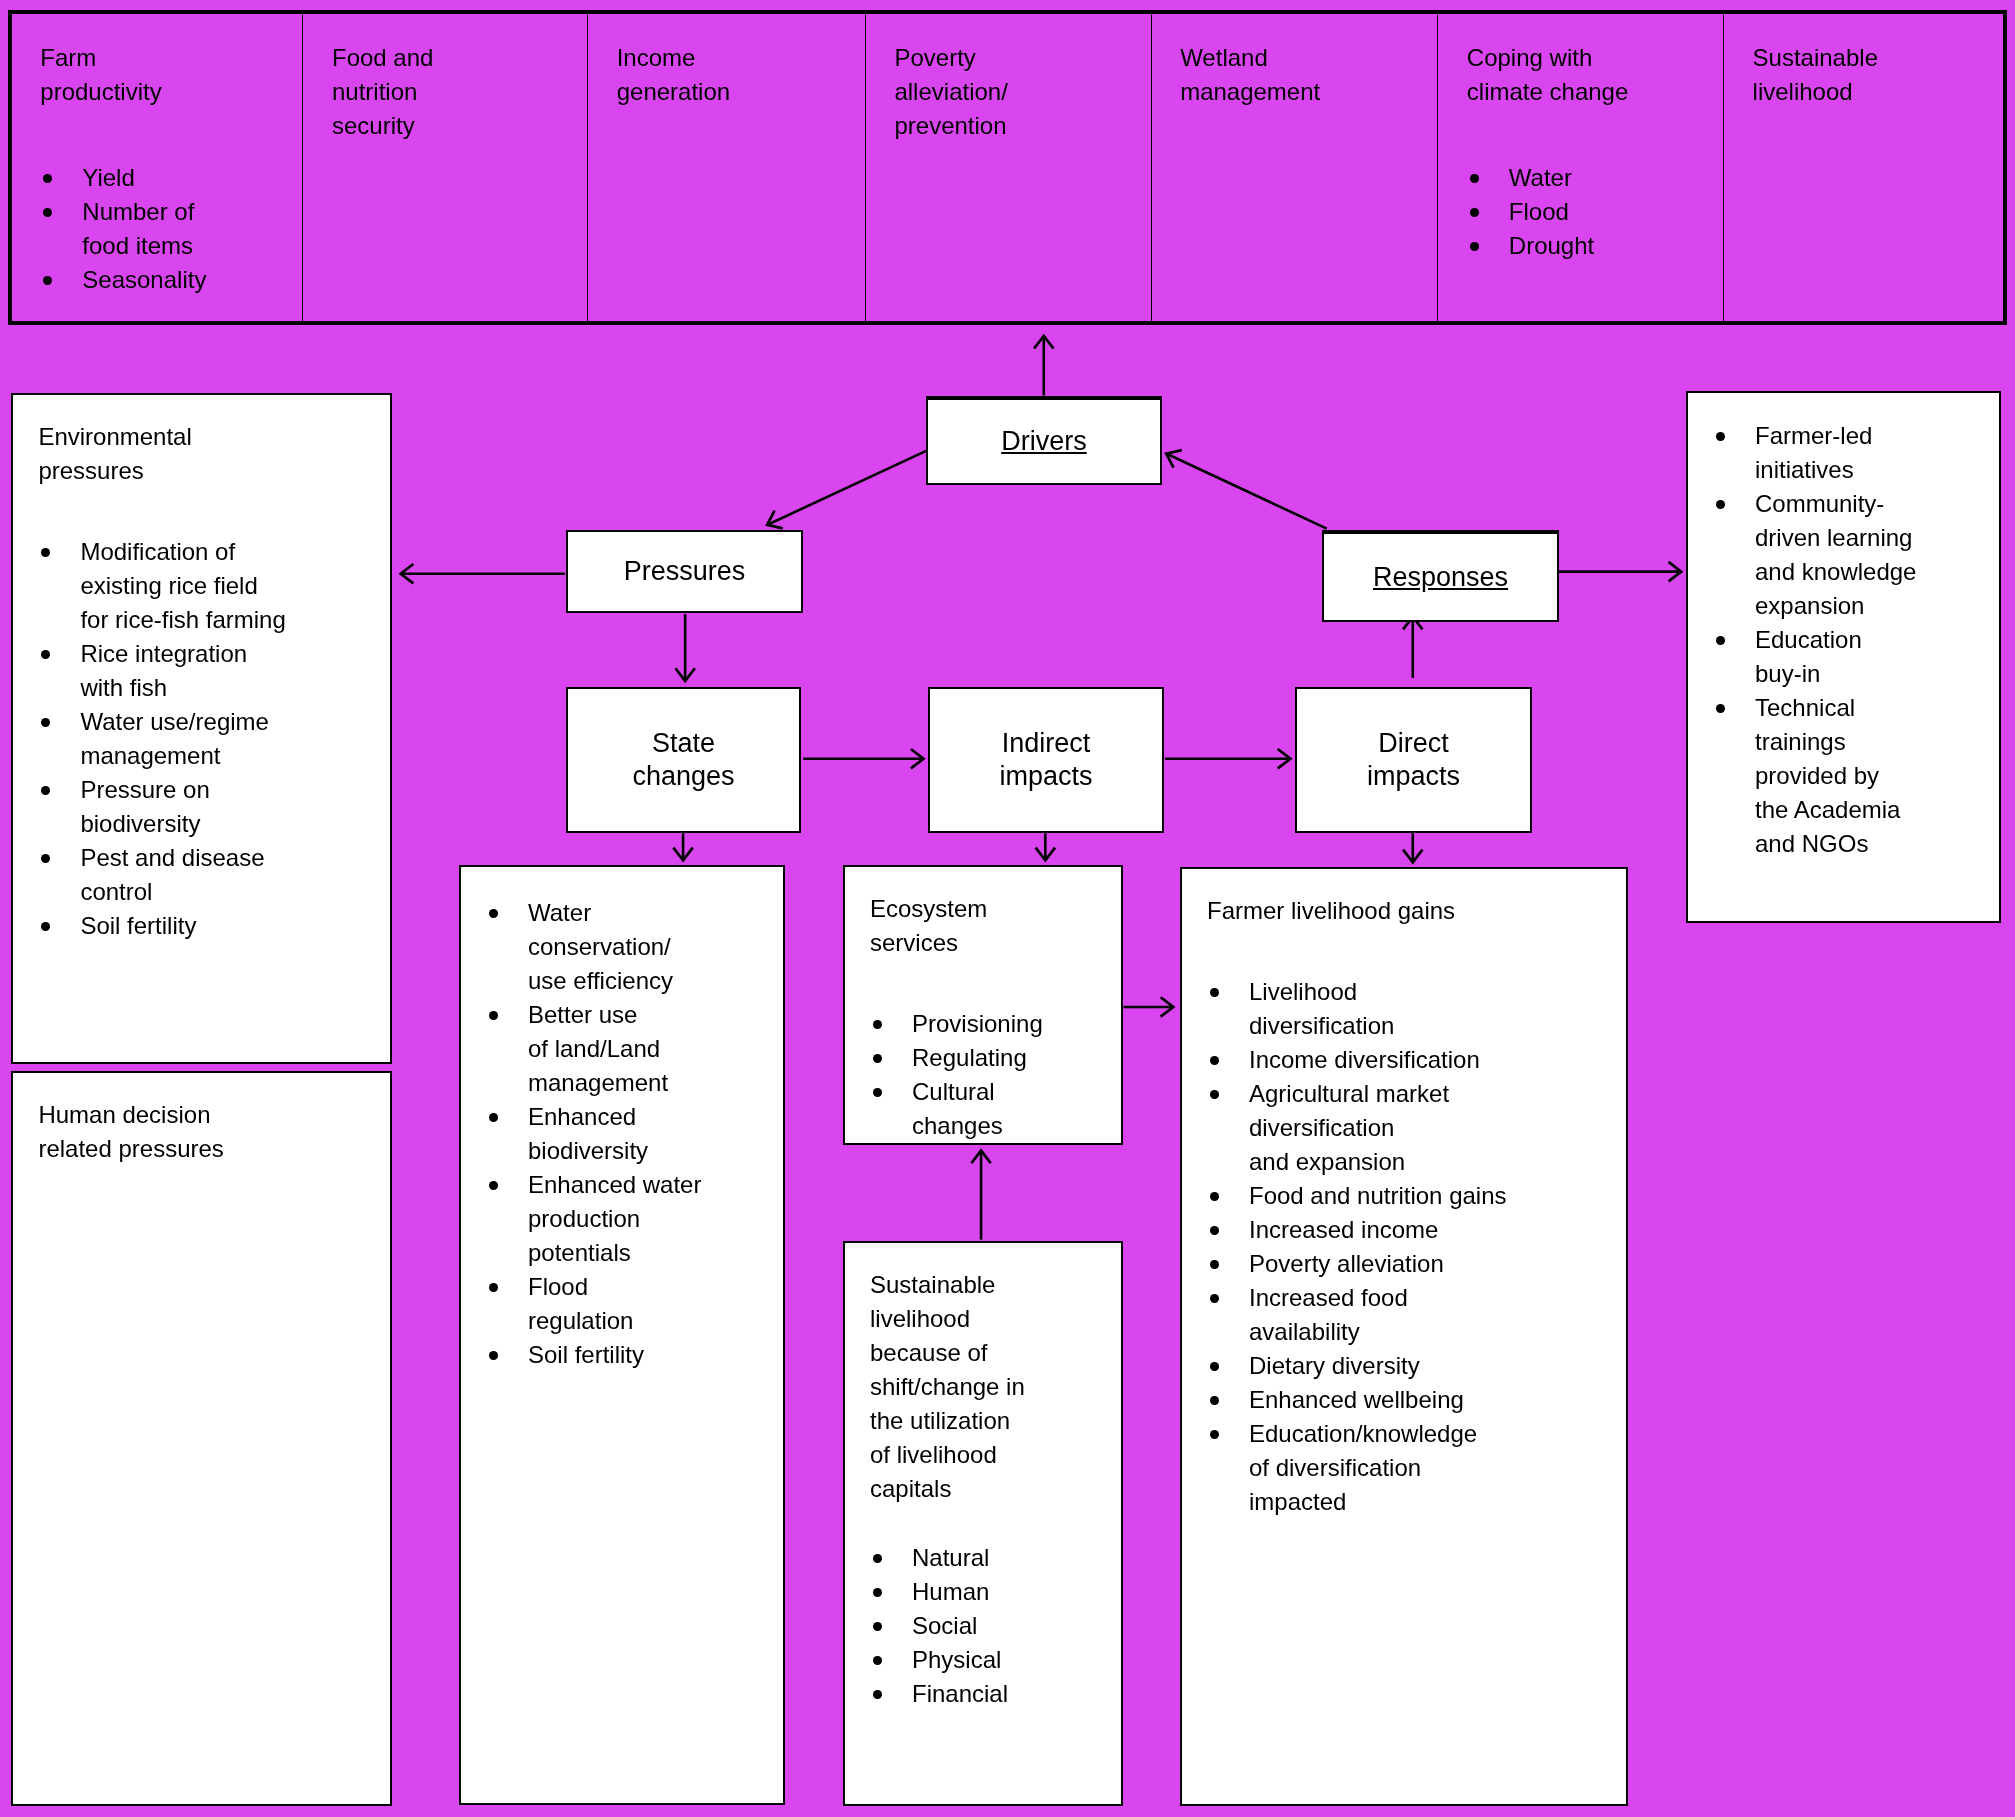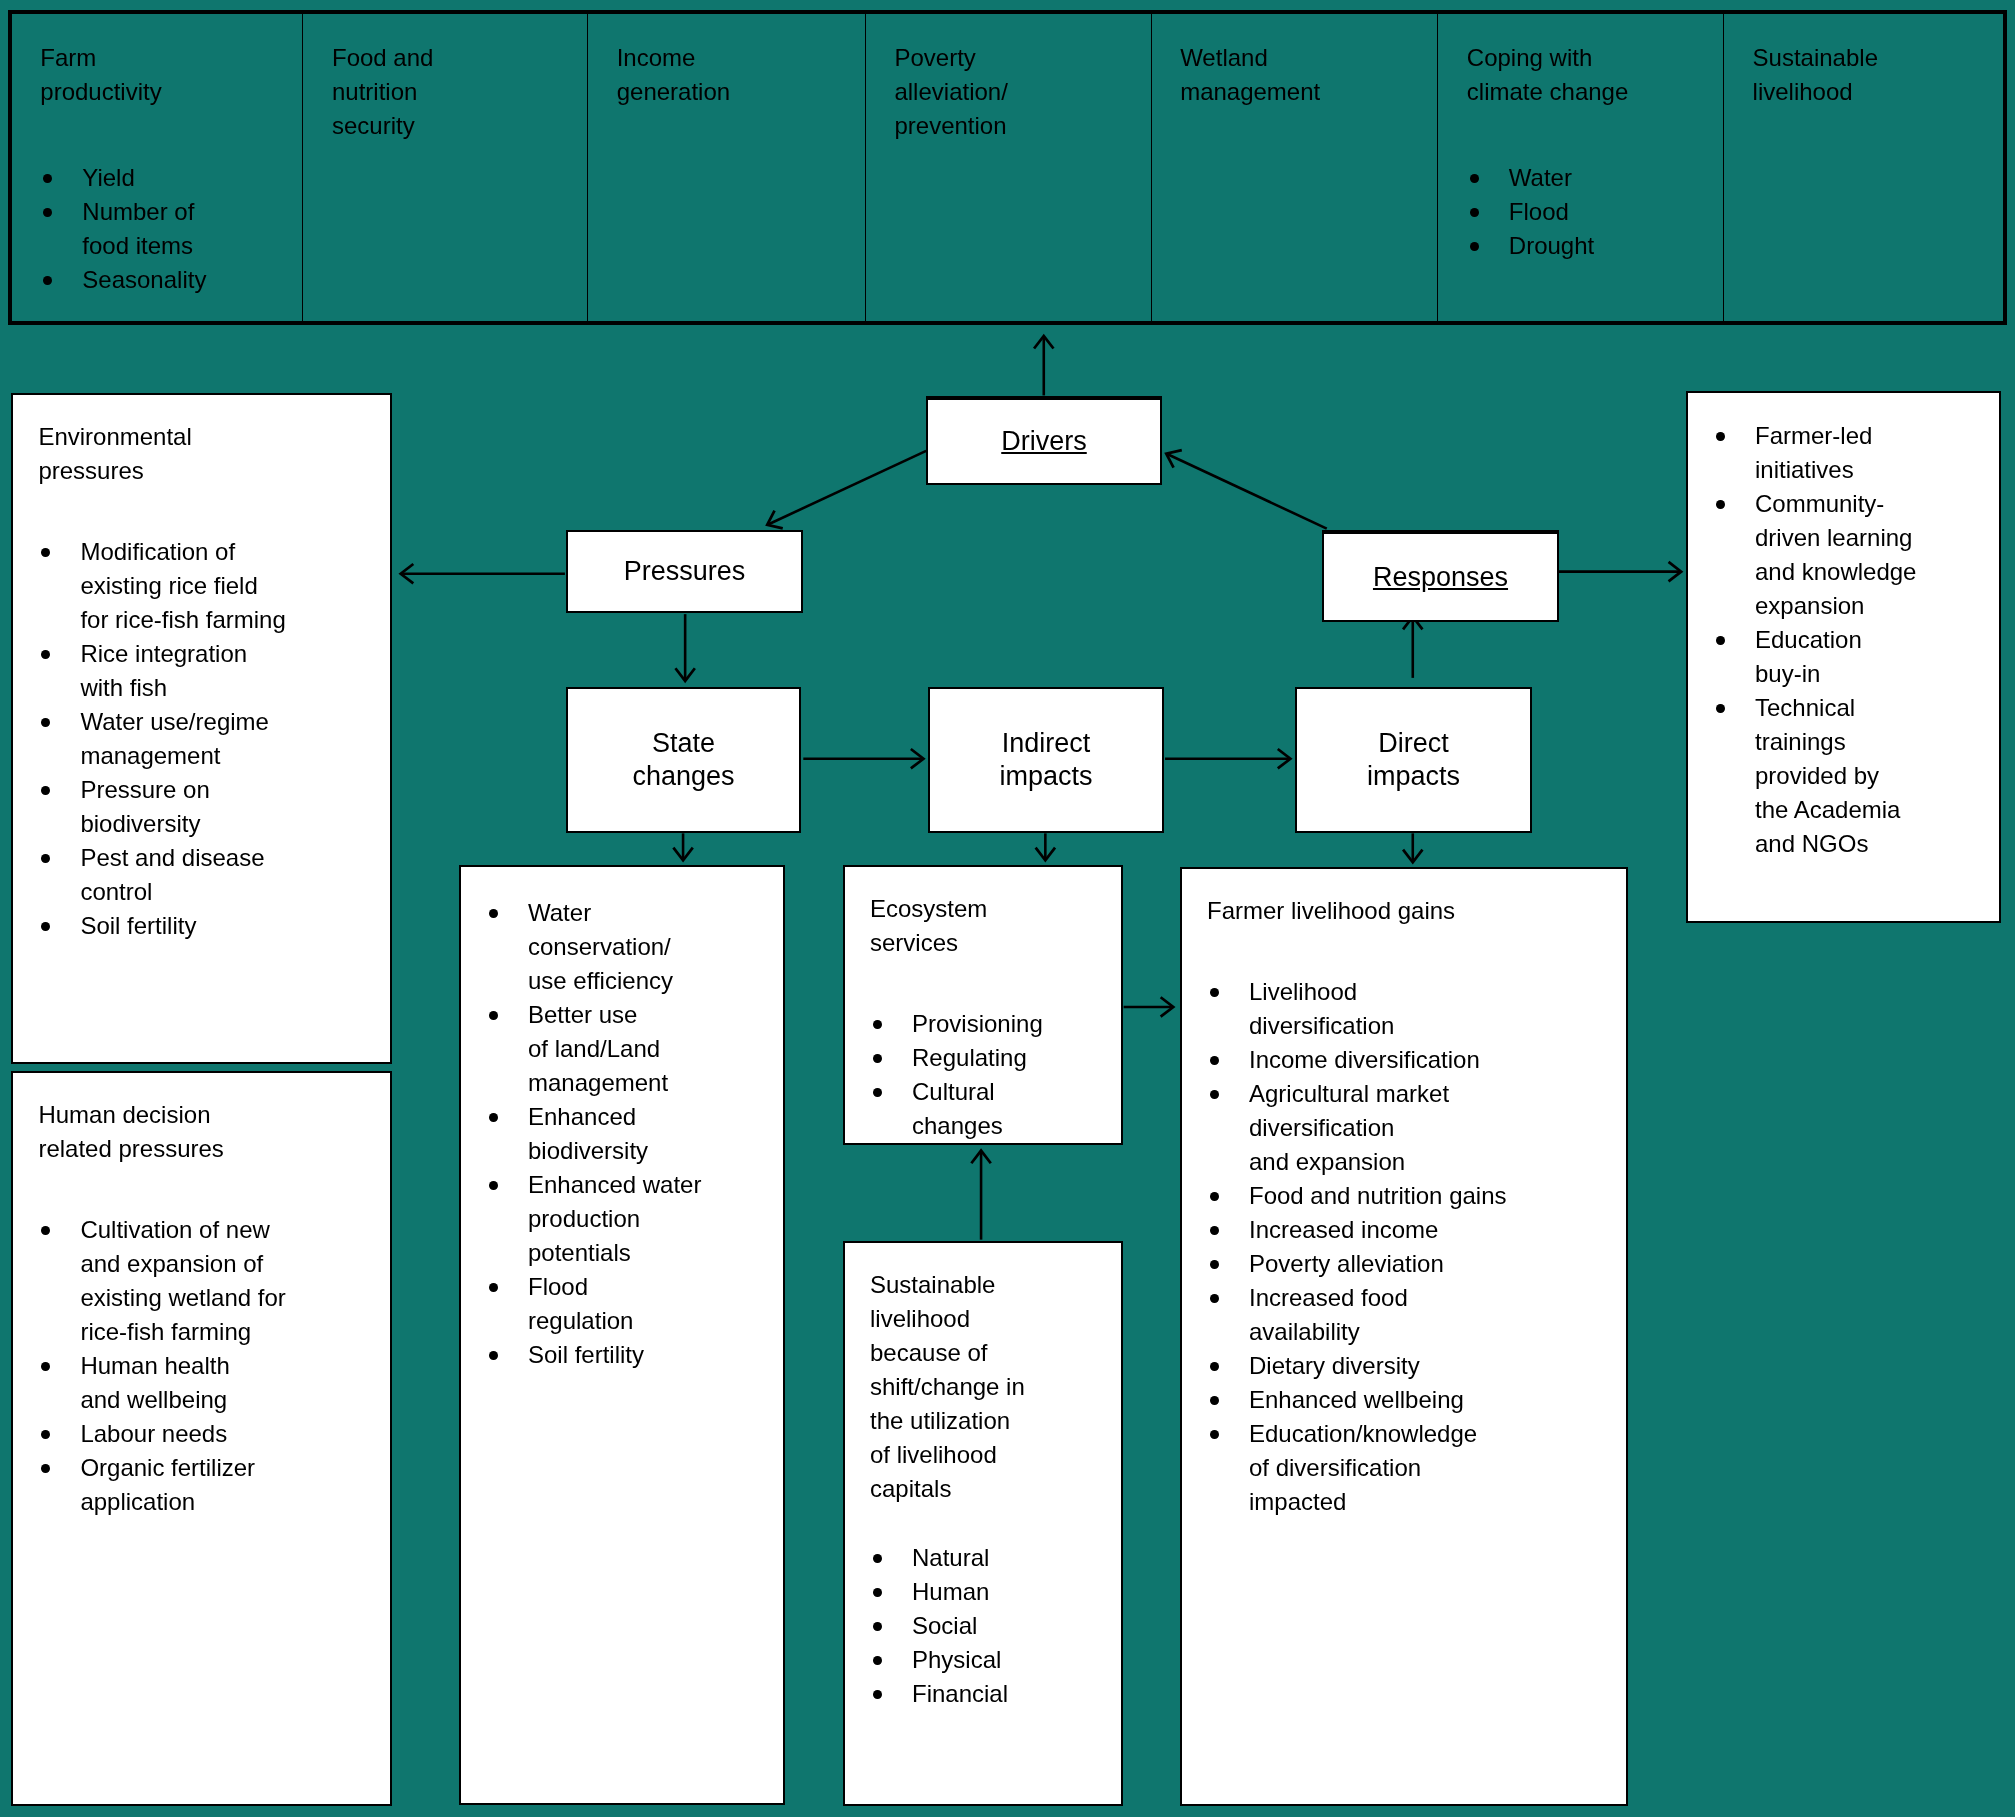--- a/index.html
+++ b/index.html
@@ -1,19 +1,19 @@
 <!DOCTYPE html>
 <html style="font-size:8.3px"><head>
 <meta charset="utf-8">
 <style>
   html,body{margin:0;padding:0;background:#ffffff;}
   #canvas{
     position:relative;
     width:2015px;height:1817px;
-    background:#0f766e;
+    background:#d946ef;
     font-family:"Liberation Sans","DejaVu Sans",sans-serif;
     color:#000;
   }
   .pre{white-space:pre-line;}
   
   #toprow{
     position:absolute;left:7.8px;top:10.4px;width:1999px;height:315px;
     border:4.1px solid #000;box-sizing:border-box;
     display:flex;
   }
@@ -149,31 +149,20 @@
         <li class="bitem">Pressure on
 biodiversity</li>
         <li class="bitem">Pest and disease
 control</li>
         <li class="bitem">Soil fertility</li>
       </ul>
   </div>
   <div class="panel" id="panel-human" style="left:11.4px;top:1071px;width:381px;height:735px">
     <div class="title pre">Human decision
 related pressures</div>
-    <ul class="blist">
-        <li class="bitem">Cultivation of new
-and expansion of
-existing wetland for
-rice-fish farming</li>
-        <li class="bitem">Human health
-and wellbeing</li>
-        <li class="bitem">Labour needs</li>
-        <li class="bitem">Organic fertilizer
-application</li>
-      </ul>
   </div>
 
   <div class="panel" id="panel-state-detail" style="left:459px;top:865px;width:326px;height:940px">
     <ul class="blist">
         <li class="bitem">Water
 conservation/
 use efficiency</li>
         <li class="bitem">Better use
 of land/Land
 management</li>

